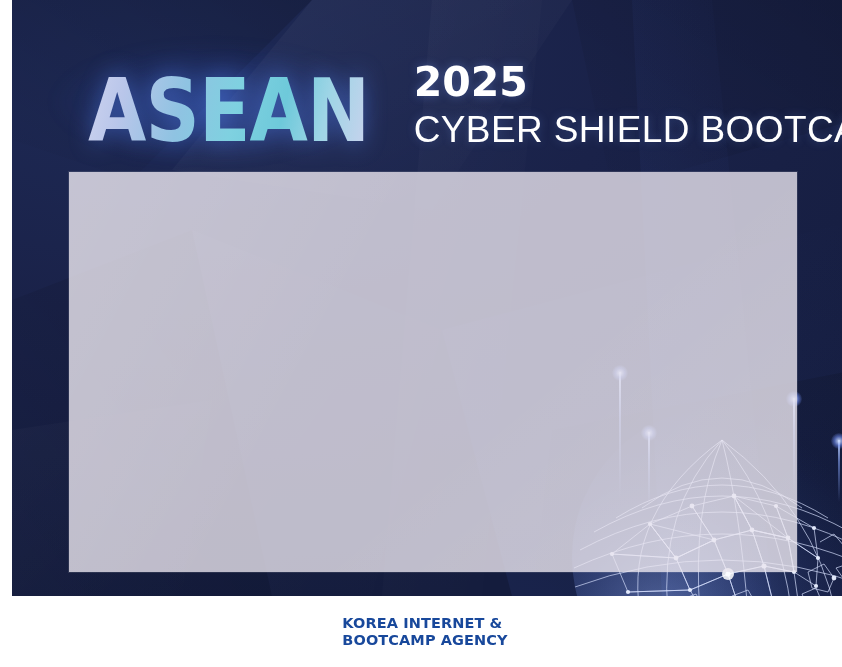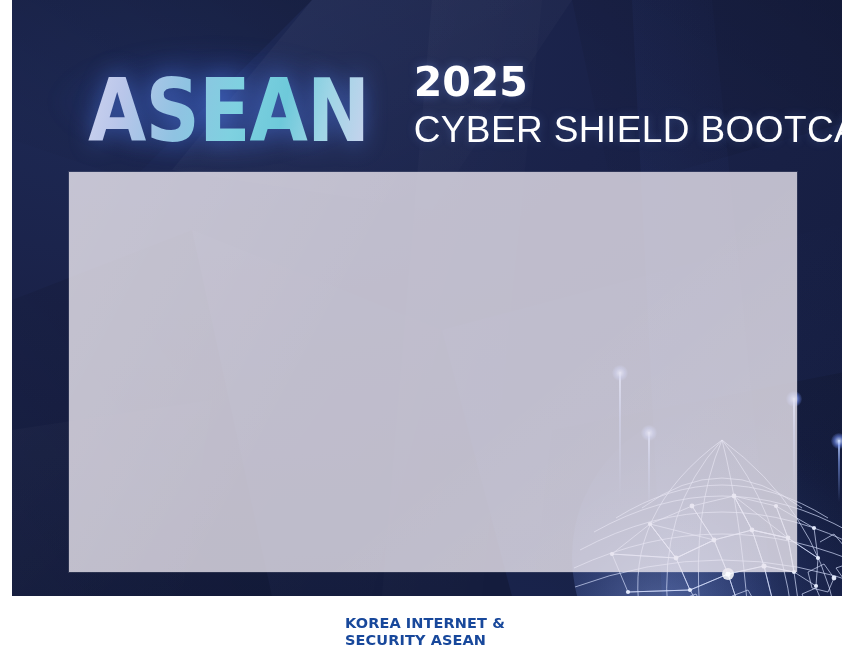--- a/index.html
+++ b/index.html
@@ -373,18 +373,18 @@
       <div class="panel-sheen"></div>
       <div class="panel-body"></div>
     </div>
 
   </div>
 
   <div class="footer">
     <div class="kisa-logo">
       <div class="kisa-text">
         <span class="kisa-line">KOREA INTERNET &amp;</span>
-        <span class="kisa-line">SECURITY ASEAN</span>
+        <span class="kisa-line">BOOTCAMP AGENCY</span>
       </div>
     </div>
   </div>
 
 </div>
 
 </body></html>

